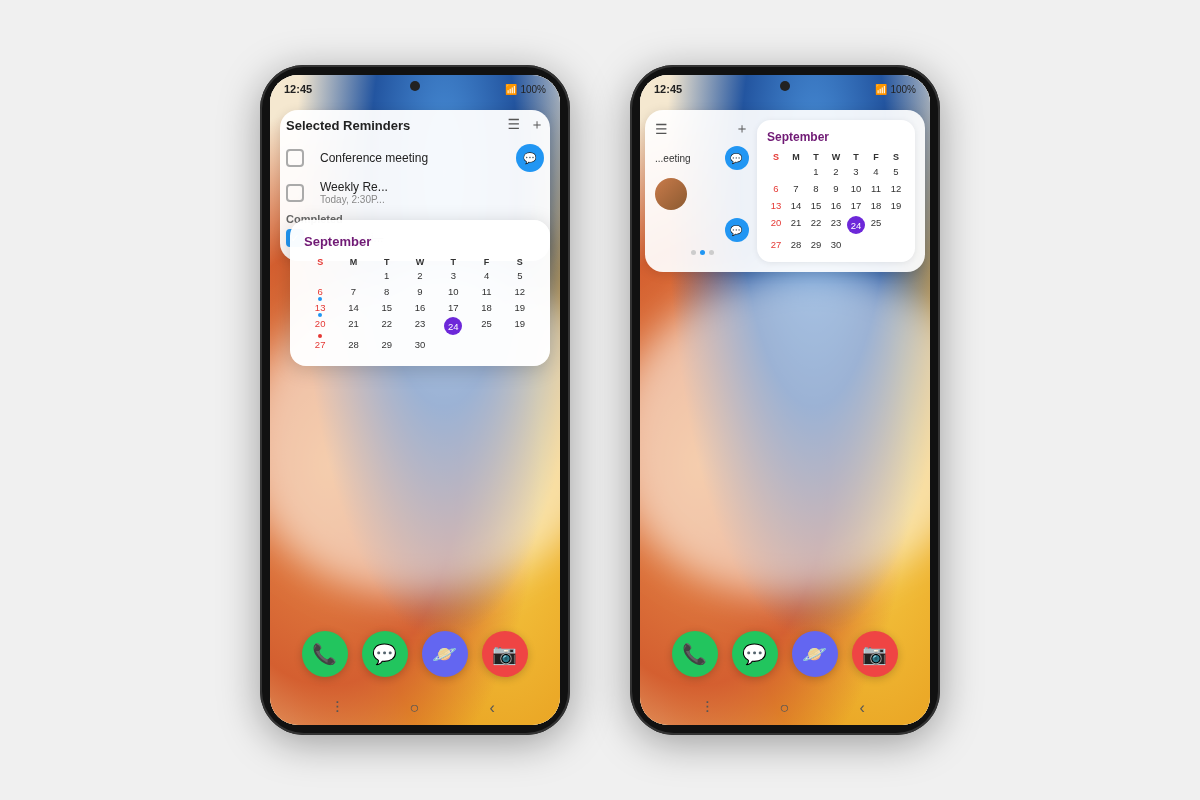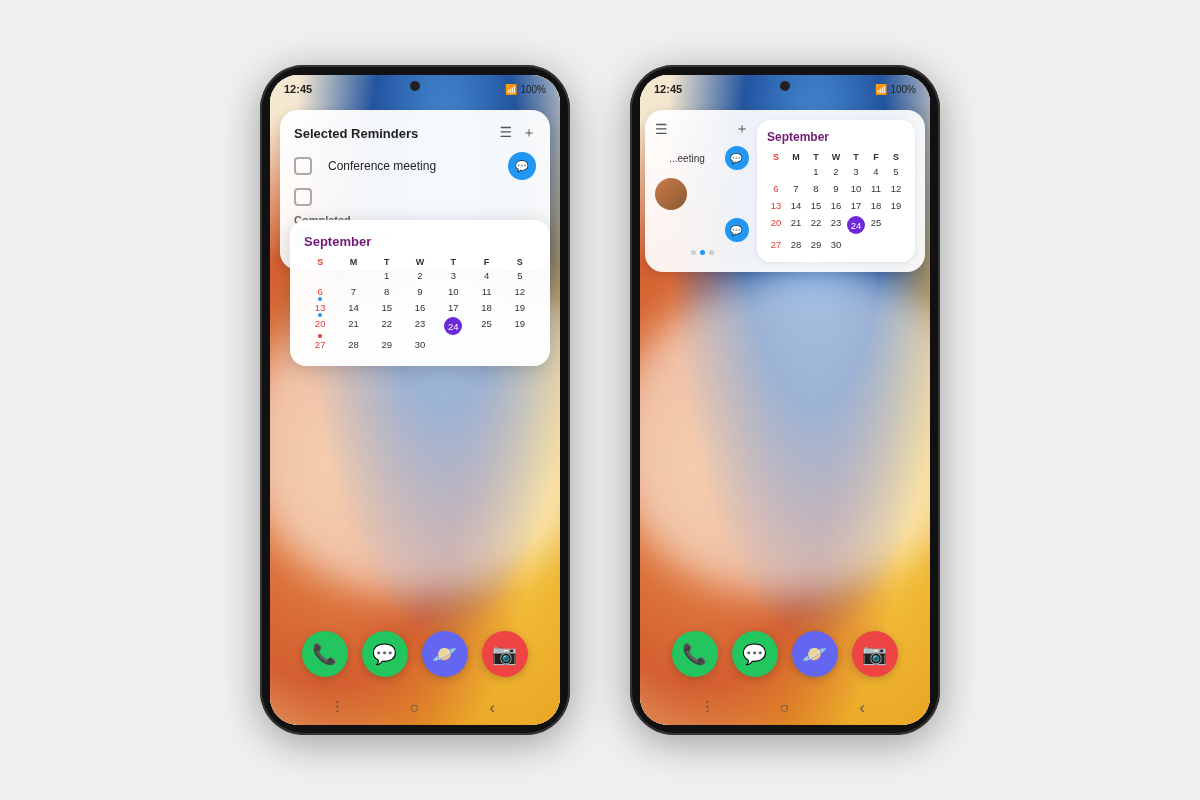--- a/index.html
+++ b/index.html
@@ -153,21 +153,21 @@
       top: 35px;
       left: 10px;
       right: 10px;
       z-index: 5;
     }
 
     
     .reminders-widget {
       background: rgba(255,255,255,0.95);
       border-radius: 18px;
-      padding: 14px;
+      padding: 6px;
       box-shadow: 0 2px 12px rgba(0,0,0,0.12);
     }
 
     .widget-header {
       display: flex;
       align-items: center;
       justify-content: space-between;
       margin-bottom: 10px;
     }
 
@@ -331,21 +331,20 @@
       padding: 10px;
       min-width: 140px;
       box-shadow: 0 1px 6px rgba(0,0,0,0.08);
     }
 
     .mini-reminder {
       display: flex;
       align-items: center;
       gap: 6px;
       margin-bottom: 8px;
-      text-align: center;
     }
 
     .mini-reminder-text {
       font-size: 10px;
       color: #333;
       flex: 1;
     }
 
     .mini-avatar {
       width: 28px;
@@ -402,20 +401,24 @@
           </div>
 
           <div class="reminder-item">
             <div class="reminder-checkbox"></div>
             <span class="reminder-text">Conference meeting</span>
             <div class="reminder-badge">💬</div>
           </div>
 
           <div class="reminder-item">
             <div class="reminder-checkbox"></div>
+            <div style="flex:1">
+              <div class="reminder-text">Weekly Re...</div>
+              <div class="reminder-sub">Today, 2:30P...</div>
+            </div>
           </div>
 
           <div class="completed-label">Completed</div>
 
           <div class="reminder-item">
             <div class="reminder-checkbox checked">✓</div>
             <span class="reminder-text completed">Pay the bi...</span>
           </div>
         </div>
 

